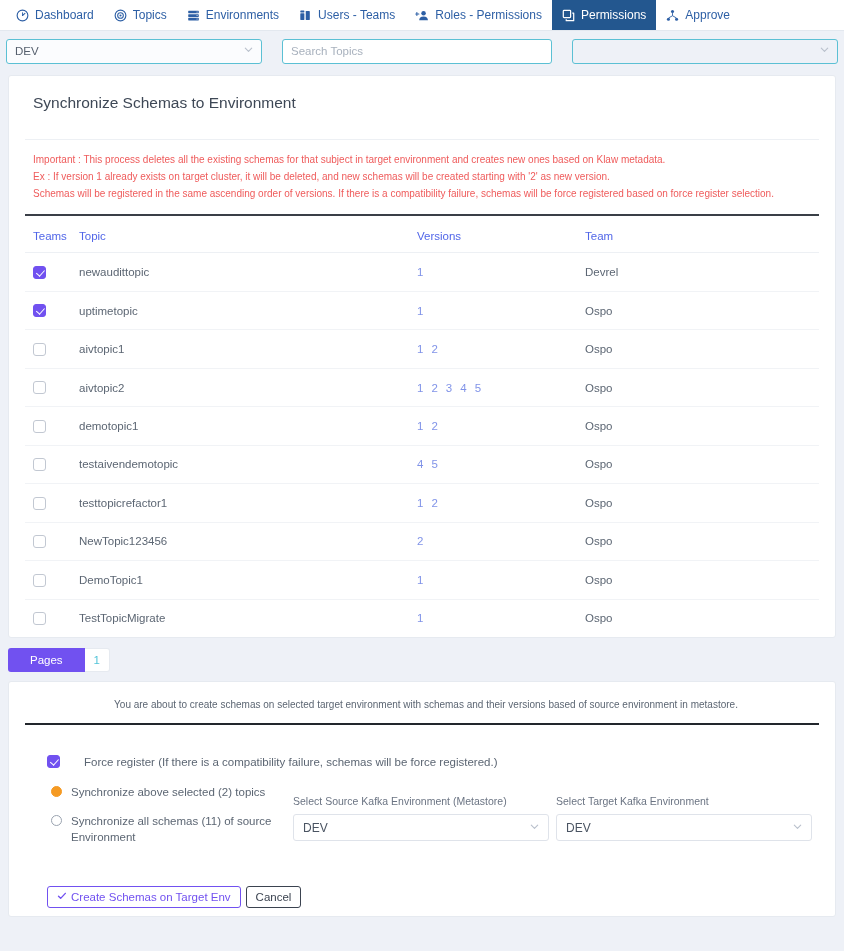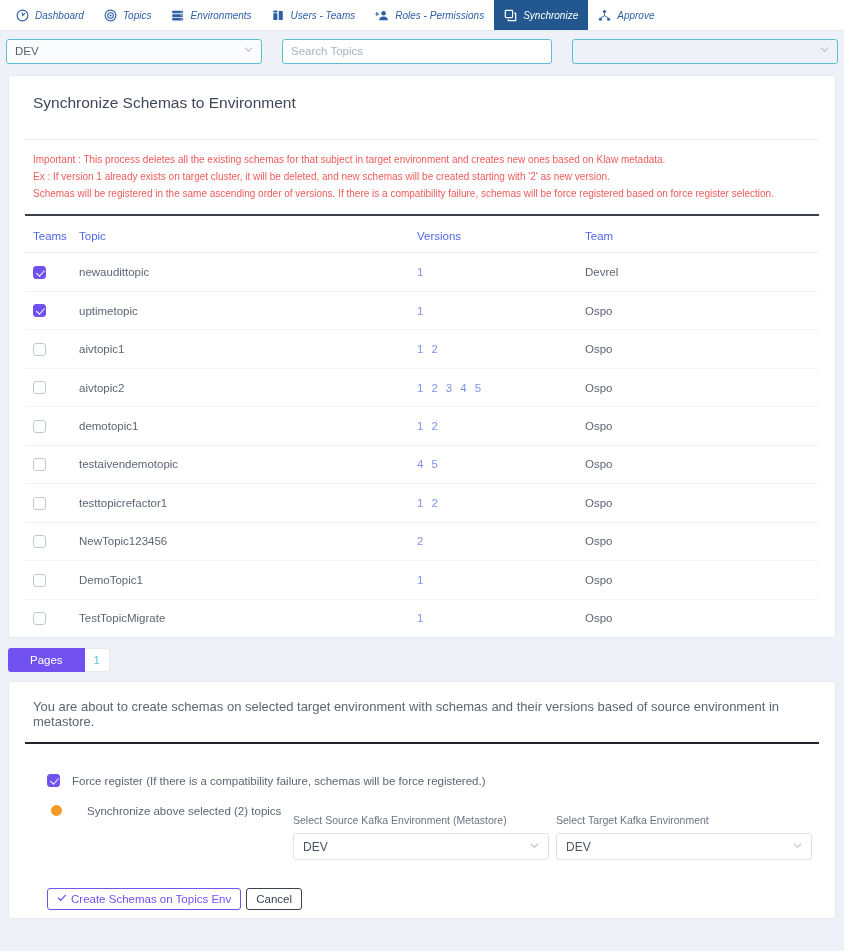--- a/index.html
+++ b/index.html
@@ -23,25 +23,24 @@
     align-items: stretch;
     padding-left: 6px;
     border-bottom: 1px solid #e3e8ef;
   }
   .nav-item {
     display: flex;
     align-items: center;
     gap: 6px;
     padding: 0 10px;
     color: #2d5fa5;
-    font-size: 10px;
+    font-size: 12px;
     white-space: nowrap;
     cursor: pointer;
     text-decoration: none;
-    font-style: italic;
   }
   .nav-item.active {
     background: #23578f;
     color: #ffffff;
   }
   .nav-ico { display: inline-flex; align-items: center; }
   .nav-ico svg { display: block; }
 
   
   .filterbar {
@@ -202,43 +201,44 @@
 
   
   .card2 {
     margin: 9px 8px 0 8px;
     background: #ffffff;
     border: 1px solid #e6eaf0;
     border-radius: 3px;
     padding: 0 16px 8px 16px;
   }
   .confirm-txt {
-    font-size: 13px;
+    font-size: 10px;
     color: #5c6673;
     padding: 17px 0 13px 8px;
     border-bottom: 2px solid #22262c;
+    text-align: center;
   }
   .force-row {
     display: flex;
     align-items: center;
-    gap: 12px;
+    gap: 24px;
     padding: 30px 0 0 22px;
     font-size: 11.5px;
     color: #5c6673;
   }
   .opts {
     display: flex;
     padding: 16px 0 0 22px;
     gap: 0;
   }
   .radio-col { width: 258px; padding-left: 4px; }
   .radio-row {
     display: flex;
     align-items: flex-start;
-    gap: 25px;
+    gap: 9px;
     margin-bottom: 12px;
     font-size: 11.5px;
     color: #5c6673;
     line-height: 1.45;
     cursor: pointer;
   }
   .radio {
     width: 11px; height: 11px;
     border-radius: 50%;
     border: 1.3px solid #9aa3b0;
@@ -353,21 +353,21 @@
     <span>Roles - Permissions</span>
   </a>
 
   <a class="nav-item active">
     <span class="nav-ico">
       <svg width="13" height="13" viewBox="0 0 16 16">
           <rect x="1.6" y="1.6" width="9" height="9" rx="1" fill="none" stroke="currentColor" stroke-width="1.5"></rect>
           <path d="M12.6 5.2 h1.8 v9.2 h-9.2 v-1.8" fill="none" stroke="currentColor" stroke-width="1.5" stroke-linejoin="round"></path>
         </svg>
     </span>
-    <span>Synchronize</span>
+    <span>Permissions</span>
   </a>
 
   <a class="nav-item">
     <span class="nav-ico">
       <svg width="13" height="13" viewBox="0 0 16 16">
           <circle cx="8" cy="3" r="1.9" fill="currentColor"></circle>
           <circle cx="3" cy="12.6" r="1.9" fill="currentColor"></circle>
           <circle cx="13" cy="12.6" r="1.9" fill="currentColor"></circle>
           <path d="M8 5 L8 8.3 M3.4 10.9 L8 8.3 L12.6 10.9" fill="none" stroke="currentColor" stroke-width="1.1"></path>
         </svg>
@@ -503,20 +503,24 @@
     <span>Force register (If there is a compatibility failure, schemas will be force registered.)</span>
   </div>
 
   <div class="opts">
 
     <div class="radio-col">
       <div class="radio-row">
         <span class="radio on"></span>
         <span>Synchronize above selected (2) topics</span>
       </div>
+      <div class="radio-row">
+        <span class="radio"></span>
+        <span>Synchronize all schemas (11) of source Environment</span>
+      </div>
     </div>
 
     <div class="env-col">
       <div class="env-label">Select Source Kafka Environment (Metastore)</div>
       <div class="env-sel">
         <span>DEV</span>
         <span class="chev">
           <svg width="11" height="11" viewBox="0 0 12 12">
               <path d="M2.5 4.5 L6 8 L9.5 4.5" fill="none" stroke="currentColor" stroke-width="1.2" stroke-linecap="round" stroke-linejoin="round"></path>
             </svg>
@@ -537,19 +541,19 @@
     </div>
   </div>
 
   <div class="btn-row">
     <div class="btn btn-primary">
       <span>
         <svg width="10" height="10" viewBox="0 0 12 12">
             <path d="M1.8 6.2 L4.4 8.8 L10 2.8" fill="none" stroke="currentColor" stroke-width="1.6" stroke-linecap="round" stroke-linejoin="round"></path>
           </svg>
       </span>
-      <span>Create Schemas on Topics Env</span>
+      <span>Create Schemas on Target Env</span>
     </div>
     <div class="btn btn-cancel">
       <span>Cancel</span>
     </div>
   </div>
 </div>
 
 </body></html>

